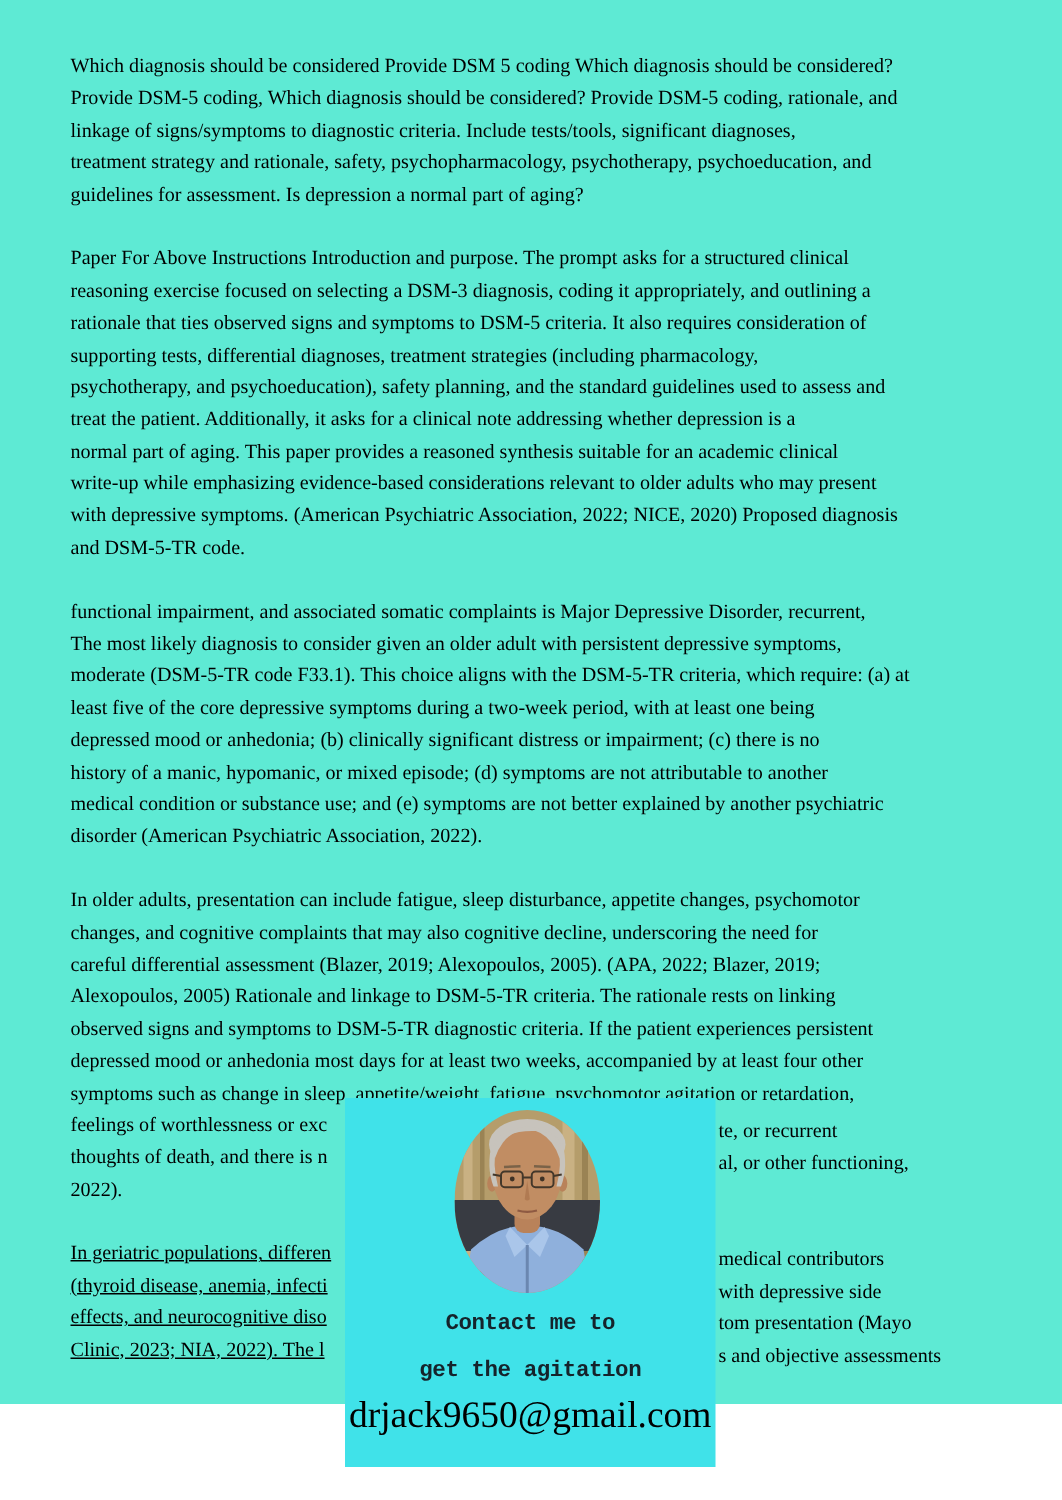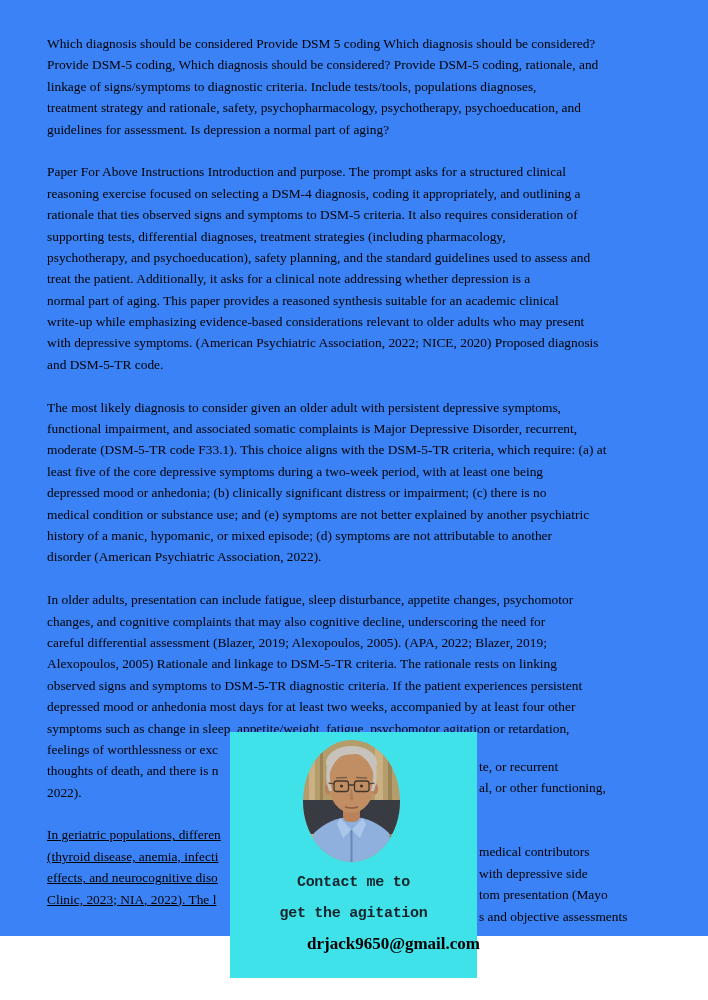--- a/index.html
+++ b/index.html
@@ -5,41 +5,41 @@
   html, body { margin: 0; padding: 0; }
   body {
     width: 708px; height: 1000px;
     background: #ffffff;
     font-family: "Liberation Serif", serif;
     overflow: hidden;
   }
   .page {
     position: relative;
     width: 708px; height: 936px;
-    background: #3b82f6;
+    background: #5eead4;
   }
   .text-block {
     position: absolute;
     left: 47px; top: 33px;
     width: 614px;
     font-size: 13.4px;
     line-height: 21.4px;
     color: #000000;
   }
   .paragraph { margin: 0 0 21.4px 0; }
   .paragraph:last-child { margin-bottom: 0; text-decoration: underline; }
   .line {
     position: relative;
     height: 21.4px;
     white-space: nowrap;
   }
   .line.split .r {
     position: absolute;
     left: 432px;
-    top: 17px;
+    top: 4px;
   }
   .promo-box {
     position: absolute;
     left: 230px; top: 732px;
     width: 247px; height: 246px;
     background: #40e2e9;
     z-index: 5;
     text-align: center;
   }
   .promo-photo {
@@ -56,60 +56,59 @@
     font-size: 15px;
     line-height: 31px;
     letter-spacing: -0.3px;
     color: #15232b;
   }
   .promo-email {
     position: absolute;
     top: 198px; left: 0;
     width: 100%;
     font-family: "Liberation Serif", serif;
-    font-weight: bold;
-    font-size: 17px;
+    font-weight: normal;
+    font-size: 25px;
     line-height: 28px;
     color: #000000;
-    margin-left: 40px;
   }
 </style>
 </head>
 <body>
 
 <div class="page">
 
   <div class="text-block">
     <div class="paragraph">
         <div class="line">Which diagnosis should be considered Provide DSM 5 coding Which diagnosis should be considered?</div>
         <div class="line">Provide DSM-5 coding, Which diagnosis should be considered? Provide DSM-5 coding, rationale, and</div>
-        <div class="line">linkage of signs/symptoms to diagnostic criteria. Include tests/tools, populations diagnoses,</div>
+        <div class="line">linkage of signs/symptoms to diagnostic criteria. Include tests/tools, significant diagnoses,</div>
         <div class="line">treatment strategy and rationale, safety, psychopharmacology, psychotherapy, psychoeducation, and</div>
         <div class="line">guidelines for assessment. Is depression a normal part of aging?</div>
       </div>
     <div class="paragraph">
         <div class="line">Paper For Above Instructions Introduction and purpose. The prompt asks for a structured clinical</div>
-        <div class="line">reasoning exercise focused on selecting a DSM-4 diagnosis, coding it appropriately, and outlining a</div>
+        <div class="line">reasoning exercise focused on selecting a DSM-3 diagnosis, coding it appropriately, and outlining a</div>
         <div class="line">rationale that ties observed signs and symptoms to DSM-5 criteria. It also requires consideration of</div>
         <div class="line">supporting tests, differential diagnoses, treatment strategies (including pharmacology,</div>
         <div class="line">psychotherapy, and psychoeducation), safety planning, and the standard guidelines used to assess and</div>
         <div class="line">treat the patient. Additionally, it asks for a clinical note addressing whether depression is a</div>
         <div class="line">normal part of aging. This paper provides a reasoned synthesis suitable for an academic clinical</div>
         <div class="line">write-up while emphasizing evidence-based considerations relevant to older adults who may present</div>
         <div class="line">with depressive symptoms. (American Psychiatric Association, 2022; NICE, 2020) Proposed diagnosis</div>
         <div class="line">and DSM-5-TR code.</div>
       </div>
     <div class="paragraph">
+        <div class="line">functional impairment, and associated somatic complaints is Major Depressive Disorder, recurrent,</div>
         <div class="line">The most likely diagnosis to consider given an older adult with persistent depressive symptoms,</div>
-        <div class="line">functional impairment, and associated somatic complaints is Major Depressive Disorder, recurrent,</div>
         <div class="line">moderate (DSM-5-TR code F33.1). This choice aligns with the DSM-5-TR criteria, which require: (a) at</div>
         <div class="line">least five of the core depressive symptoms during a two-week period, with at least one being</div>
         <div class="line">depressed mood or anhedonia; (b) clinically significant distress or impairment; (c) there is no</div>
+        <div class="line">history of a manic, hypomanic, or mixed episode; (d) symptoms are not attributable to another</div>
         <div class="line">medical condition or substance use; and (e) symptoms are not better explained by another psychiatric</div>
-        <div class="line">history of a manic, hypomanic, or mixed episode; (d) symptoms are not attributable to another</div>
         <div class="line">disorder (American Psychiatric Association, 2022).</div>
       </div>
     <div class="paragraph">
         <div class="line">In older adults, presentation can include fatigue, sleep disturbance, appetite changes, psychomotor</div>
         <div class="line">changes, and cognitive complaints that may also cognitive decline, underscoring the need for</div>
         <div class="line">careful differential assessment (Blazer, 2019; Alexopoulos, 2005). (APA, 2022; Blazer, 2019;</div>
         <div class="line">Alexopoulos, 2005) Rationale and linkage to DSM-5-TR criteria. The rationale rests on linking</div>
         <div class="line">observed signs and symptoms to DSM-5-TR diagnostic criteria. If the patient experiences persistent</div>
         <div class="line">depressed mood or anhedonia most days for at least two weeks, accompanied by at least four other</div>
         <div class="line">symptoms such as change in sleep, appetite/weight, fatigue, psychomotor agitation or retardation,</div>

